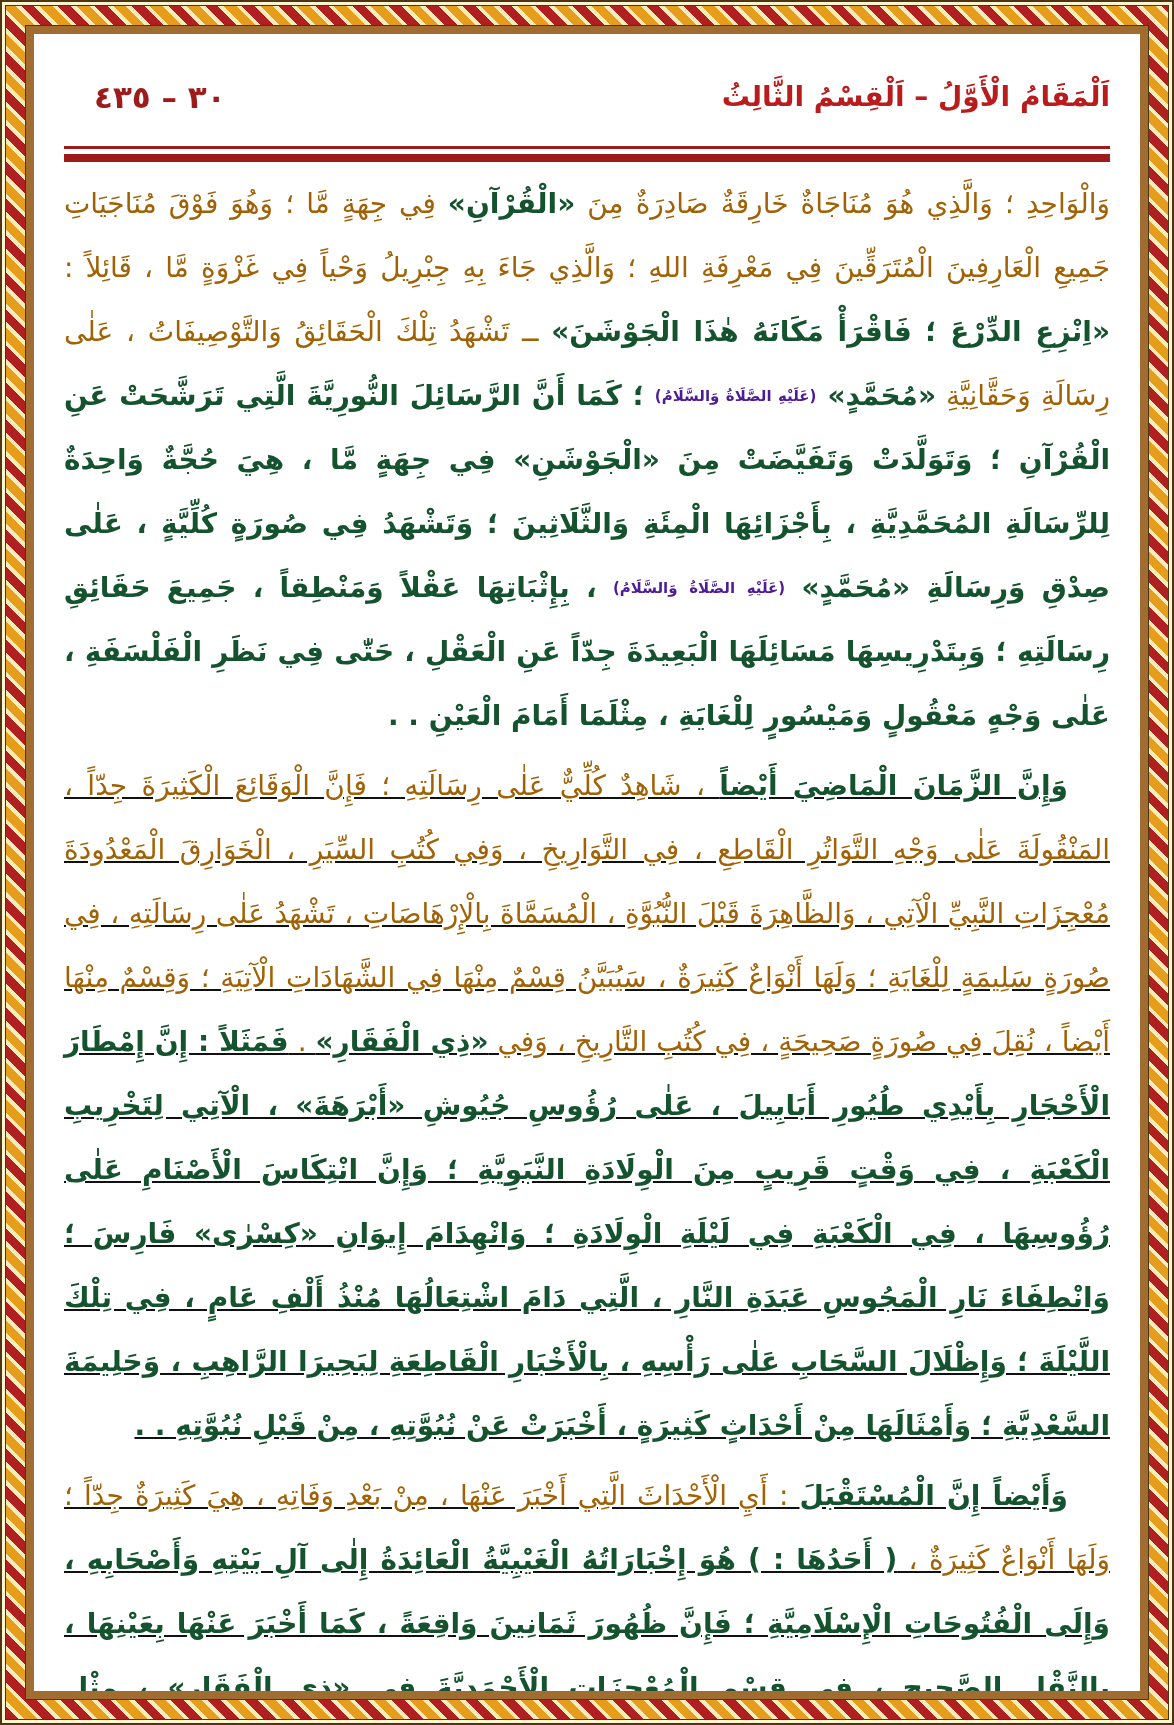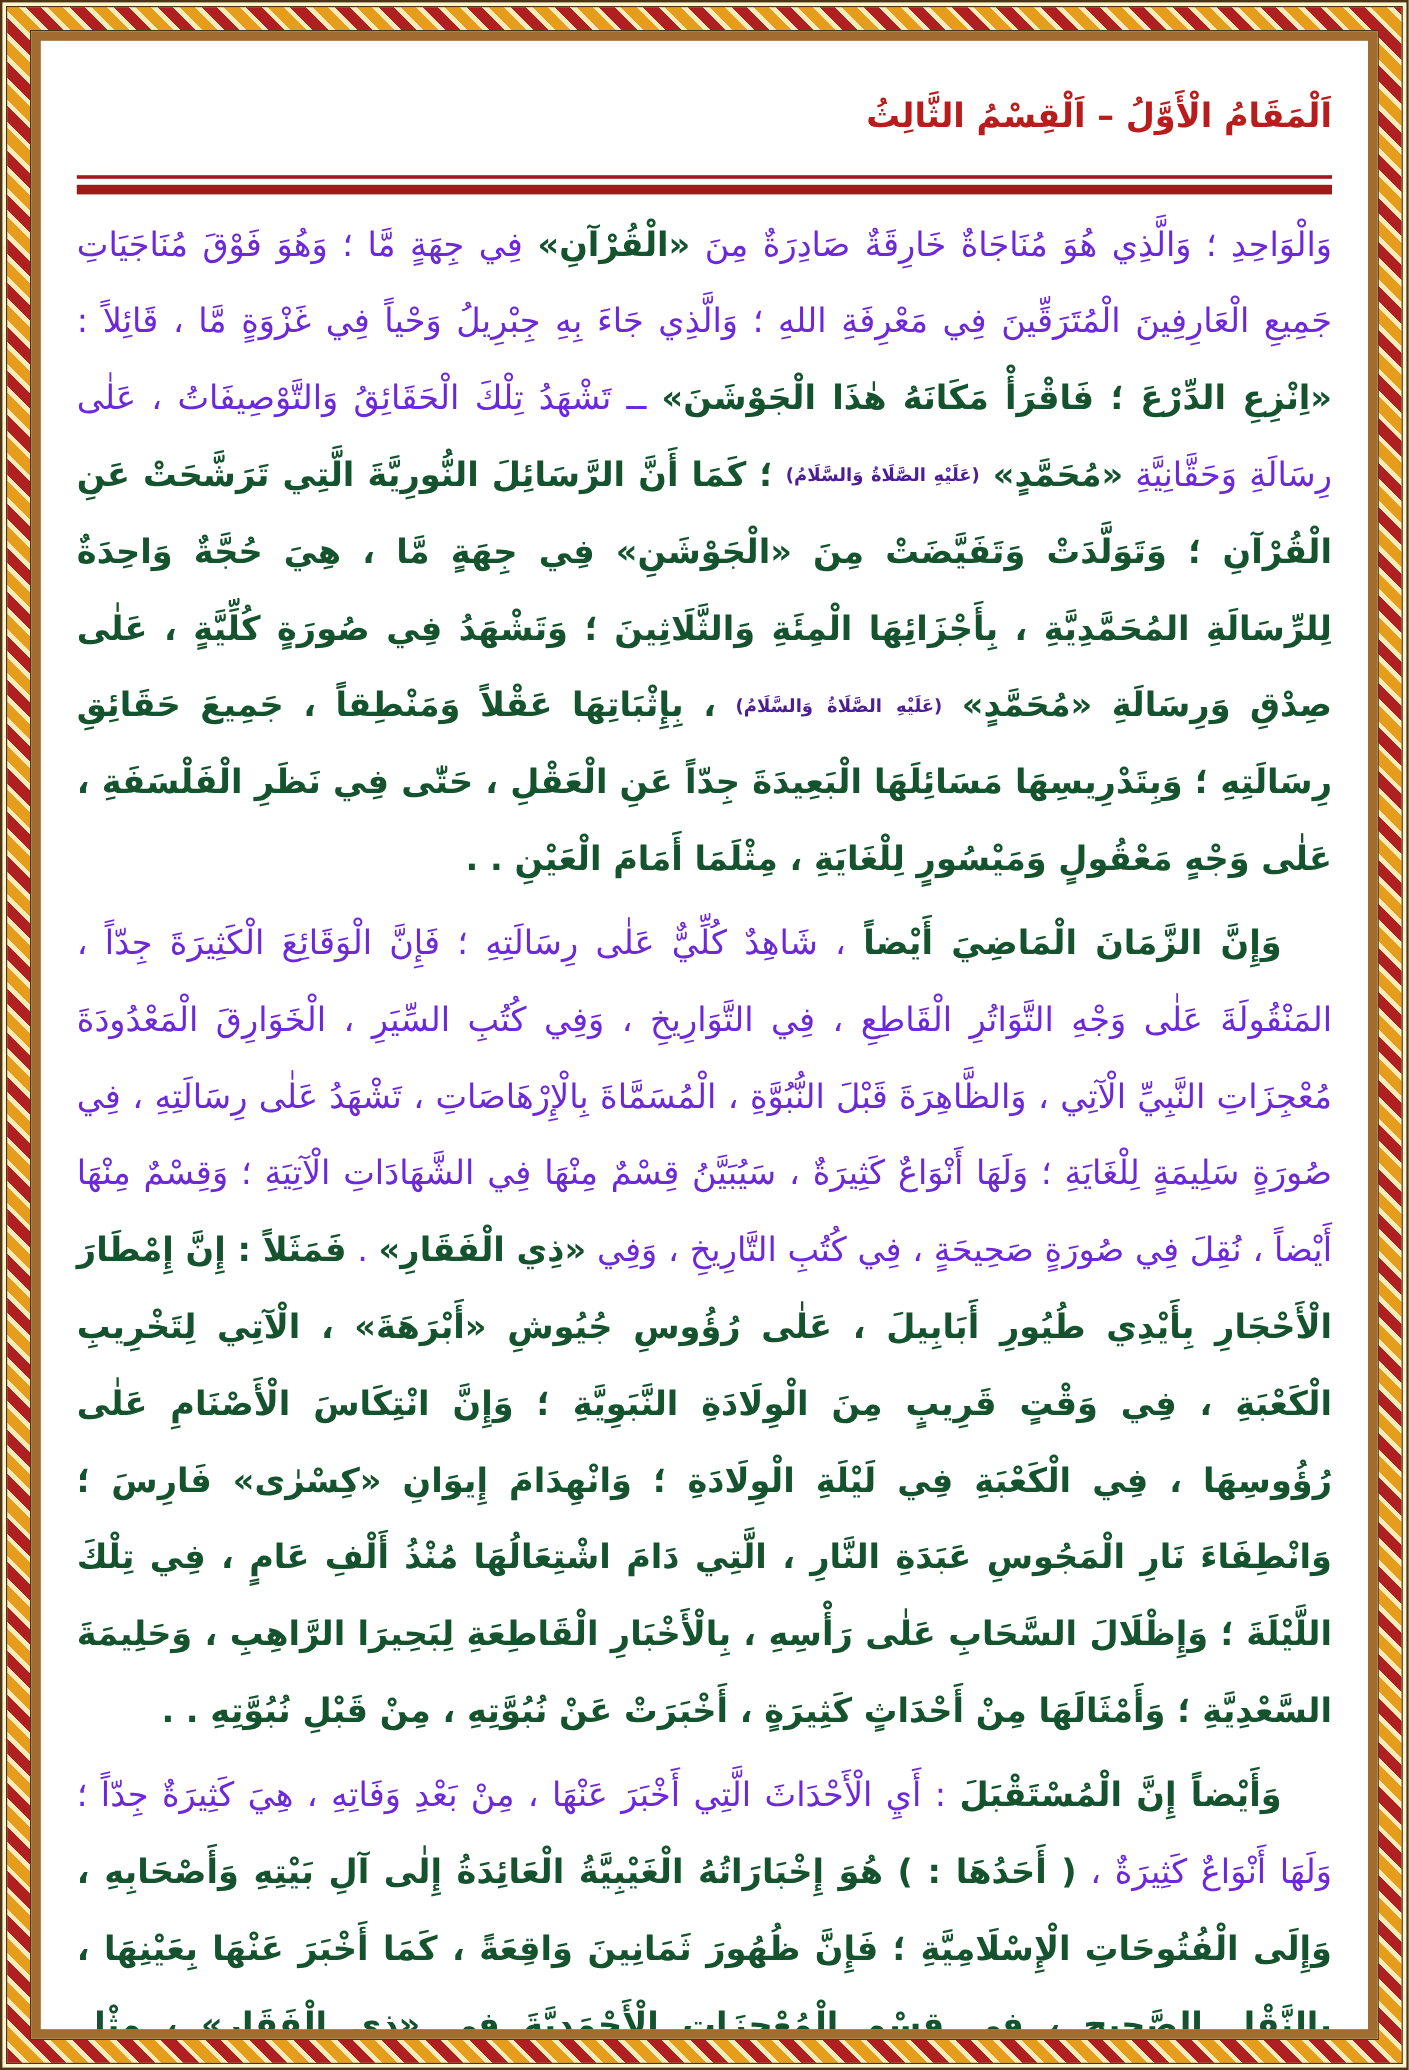--- a/index.html
+++ b/index.html
@@ -60,40 +60,41 @@
     direction:rtl;
     text-align:justify;
     font-size:28px;
     line-height:64px;
     color:#111111;
     margin-top:10px;
   }
   .body-text p{
     margin:0 0 6px 0;
   }
-  .body-text p.indented{text-indent:42px;}
-  .seg-black{color:#6d28d9;font-weight:normal;}
+  .body-text p.indented{text-indent:42px;text-decoration:underline;}
+  .seg-black{color:#a16207;font-weight:normal;}
   .seg-red{color:#14532d;font-weight:bold;}
   .seg-sym{
     color:#4c1d95;
     font-weight:bold;
     font-size:15px;
     letter-spacing:-0.5px;
     vertical-align:4px;
     white-space:nowrap;
   }
 </style>
 </head>
 <body>
 
 <div class="page">
   <div class="chain-band"></div>
   <div class="content-panel">
 
     <div class="header-row">
+      <div class="page-number">٣٠ – ٤٣٥</div>
       <div class="page-title">اَلْمَقَامُ الْأَوَّلُ – اَلْقِسْمُ الثَّالِثُ</div>
     </div>
 
     <div class="double-rule">
       <div class="rule-thin"></div>
       <div class="rule-thick"></div>
     </div>
 
     <div class="body-text" id="body-content">
         <p><span class="seg-black">وَالْوَاحِدِ ؛ وَالَّذِي هُوَ مُنَاجَاةٌ خَارِقَةٌ صَادِرَةٌ مِنَ </span><span class="seg-red">«الْقُرْآنِ»</span><span class="seg-black"> فِي جِهَةٍ مَّا ؛ وَهُوَ فَوْقَ مُنَاجَيَاتِ جَمِيعِ الْعَارِفِينَ الْمُتَرَقِّينَ فِي مَعْرِفَةِ اللهِ ؛ وَالَّذِي جَاءَ بِهِ جِبْرِيلُ وَحْياً فِي غَزْوَةٍ مَّا ، قَائِلاً : </span><span class="seg-red">«اِنْزِعِ الدِّرْعَ ؛ فَاقْرَأْ مَكَانَهُ هٰذَا الْجَوْشَنَ»</span><span class="seg-black"> ــ تَشْهَدُ تِلْكَ الْحَقَائِقُ وَالتَّوْصِيفَاتُ ، عَلٰى رِسَالَةِ وَحَقَّانِيَّةِ </span><span class="seg-red">«مُحَمَّدٍ» </span><span class="seg-sym">(عَلَيْهِ الصَّلَاةُ وَالسَّلَامُ)</span><span class="seg-red"> ؛ كَمَا أَنَّ الرَّسَائِلَ النُّورِيَّةَ الَّتِي تَرَشَّحَتْ عَنِ الْقُرْآنِ ؛ وَتَوَلَّدَتْ وَتَفَيَّضَتْ مِنَ «الْجَوْشَنِ» فِي جِهَةٍ مَّا ، هِيَ حُجَّةٌ وَاحِدَةٌ لِلرِّسَالَةِ المُحَمَّدِيَّةِ ، بِأَجْزَائِهَا الْمِئَةِ وَالثَّلَاثِينَ ؛ وَتَشْهَدُ فِي صُورَةٍ كُلِّيَّةٍ ، عَلٰى صِدْقِ وَرِسَالَةِ «مُحَمَّدٍ» </span><span class="seg-sym">(عَلَيْهِ الصَّلَاةُ وَالسَّلَامُ)</span><span class="seg-red"> ، بِإِثْبَاتِهَا عَقْلاً وَمَنْطِقاً ، جَمِيعَ حَقَائِقِ رِسَالَتِهِ ؛ وَبِتَدْرِيسِهَا مَسَائِلَهَا الْبَعِيدَةَ جِدّاً عَنِ الْعَقْلِ ، حَتّٰى فِي نَظَرِ الْفَلْسَفَةِ ، عَلٰى وَجْهٍ مَعْقُولٍ وَمَيْسُورٍ لِلْغَايَةِ ، مِثْلَمَا أَمَامَ الْعَيْنِ . .</span></p>

